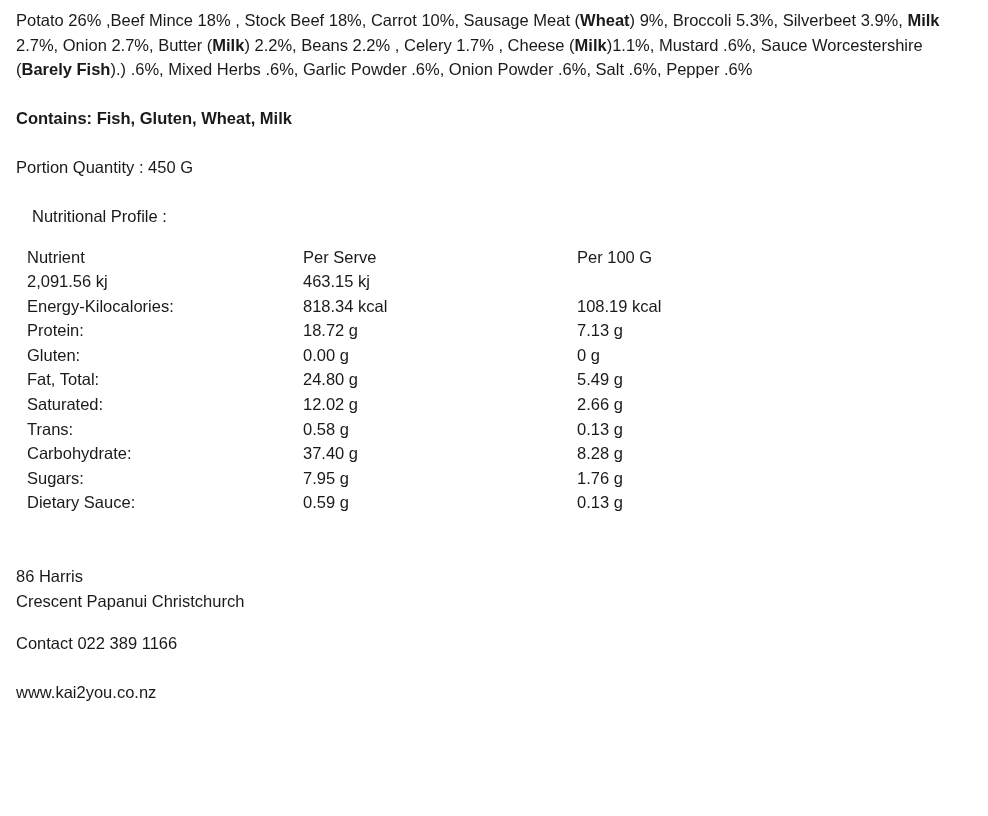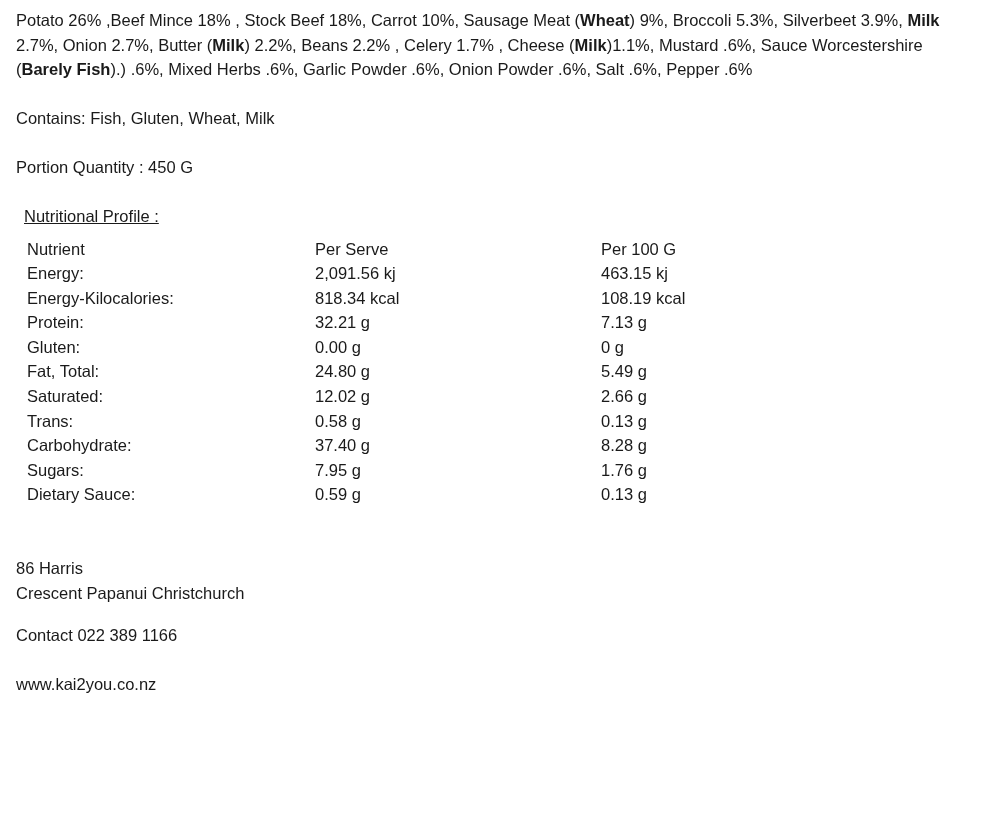--- a/index.html
+++ b/index.html
@@ -16,30 +16,29 @@
     height: 816px;
     overflow: hidden;
     box-sizing: border-box;
   }
   .page {
     padding: 8px 20px 0 16px;
     width: 956px;
     box-sizing: content-box;
   }
   p { margin: 0 0 24.5px 0; }
-  .bold { font-weight: 400; }
+  .bold { font-weight: 700; }
   b { font-weight: 700; }
 
-  .nutrition-title { margin: 8px; text-decoration: underline; }
+  .nutrition-title { margin: 16px; }
   .ntable { margin: 0 0 24.5px 0; padding-left: 11px; }
   .nrow {
     display: grid;
     grid-template-columns: 276px 274px 1fr;
     line-height: 24.6px;
-    gap: 12px;
   }
   .footer-address { margin-top: 49px; margin-bottom: 18px; }
 </style>
 </head>
 <body>
 
 <div class="page">
 
   <p><span>Potato 26% ,Beef Mince 18% , Stock Beef 18%, Carrot 10%, Sausage Meat (</span><b>Wheat</b><span>) 9%, Broccoli 5.3%, Silverbeet 3.9%, </span><b>Milk</b><span> 2.7%, Onion 2.7%, Butter (</span><b>Milk</b><span>) 2.2%, Beans 2.2% , Celery 1.7% , Cheese (</span><b>Milk</b><span>)1.1%, Mustard .6%, Sauce Worcestershire (</span><b>Barely Fish</b><span>).) .6%, Mixed Herbs .6%, Garlic Powder .6%, Onion Powder .6%, Salt .6%, Pepper .6%</span></p>
 
@@ -51,32 +50,31 @@
   <div>
     <p class="nutrition-title">Nutritional Profile :</p>
     <div class="ntable">
       <div class="nrow">
           <span>Nutrient</span>
           <span>Per Serve</span>
           <span>Per 100 G</span>
         </div>
       <div>
           <div class="nrow">
-            <span>Energy:</span>
             <span>2,091.56 kj</span>
             <span>463.15 kj</span>
           </div>
           <div class="nrow">
             <span>Energy-Kilocalories:</span>
             <span>818.34 kcal</span>
             <span>108.19 kcal</span>
           </div>
           <div class="nrow">
             <span>Protein:</span>
-            <span>32.21 g</span>
+            <span>18.72 g</span>
             <span>7.13 g</span>
           </div>
           <div class="nrow">
             <span>Gluten:</span>
             <span>0.00 g</span>
             <span>0 g</span>
           </div>
           <div class="nrow">
             <span>Fat, Total:</span>
             <span>24.80 g</span>

